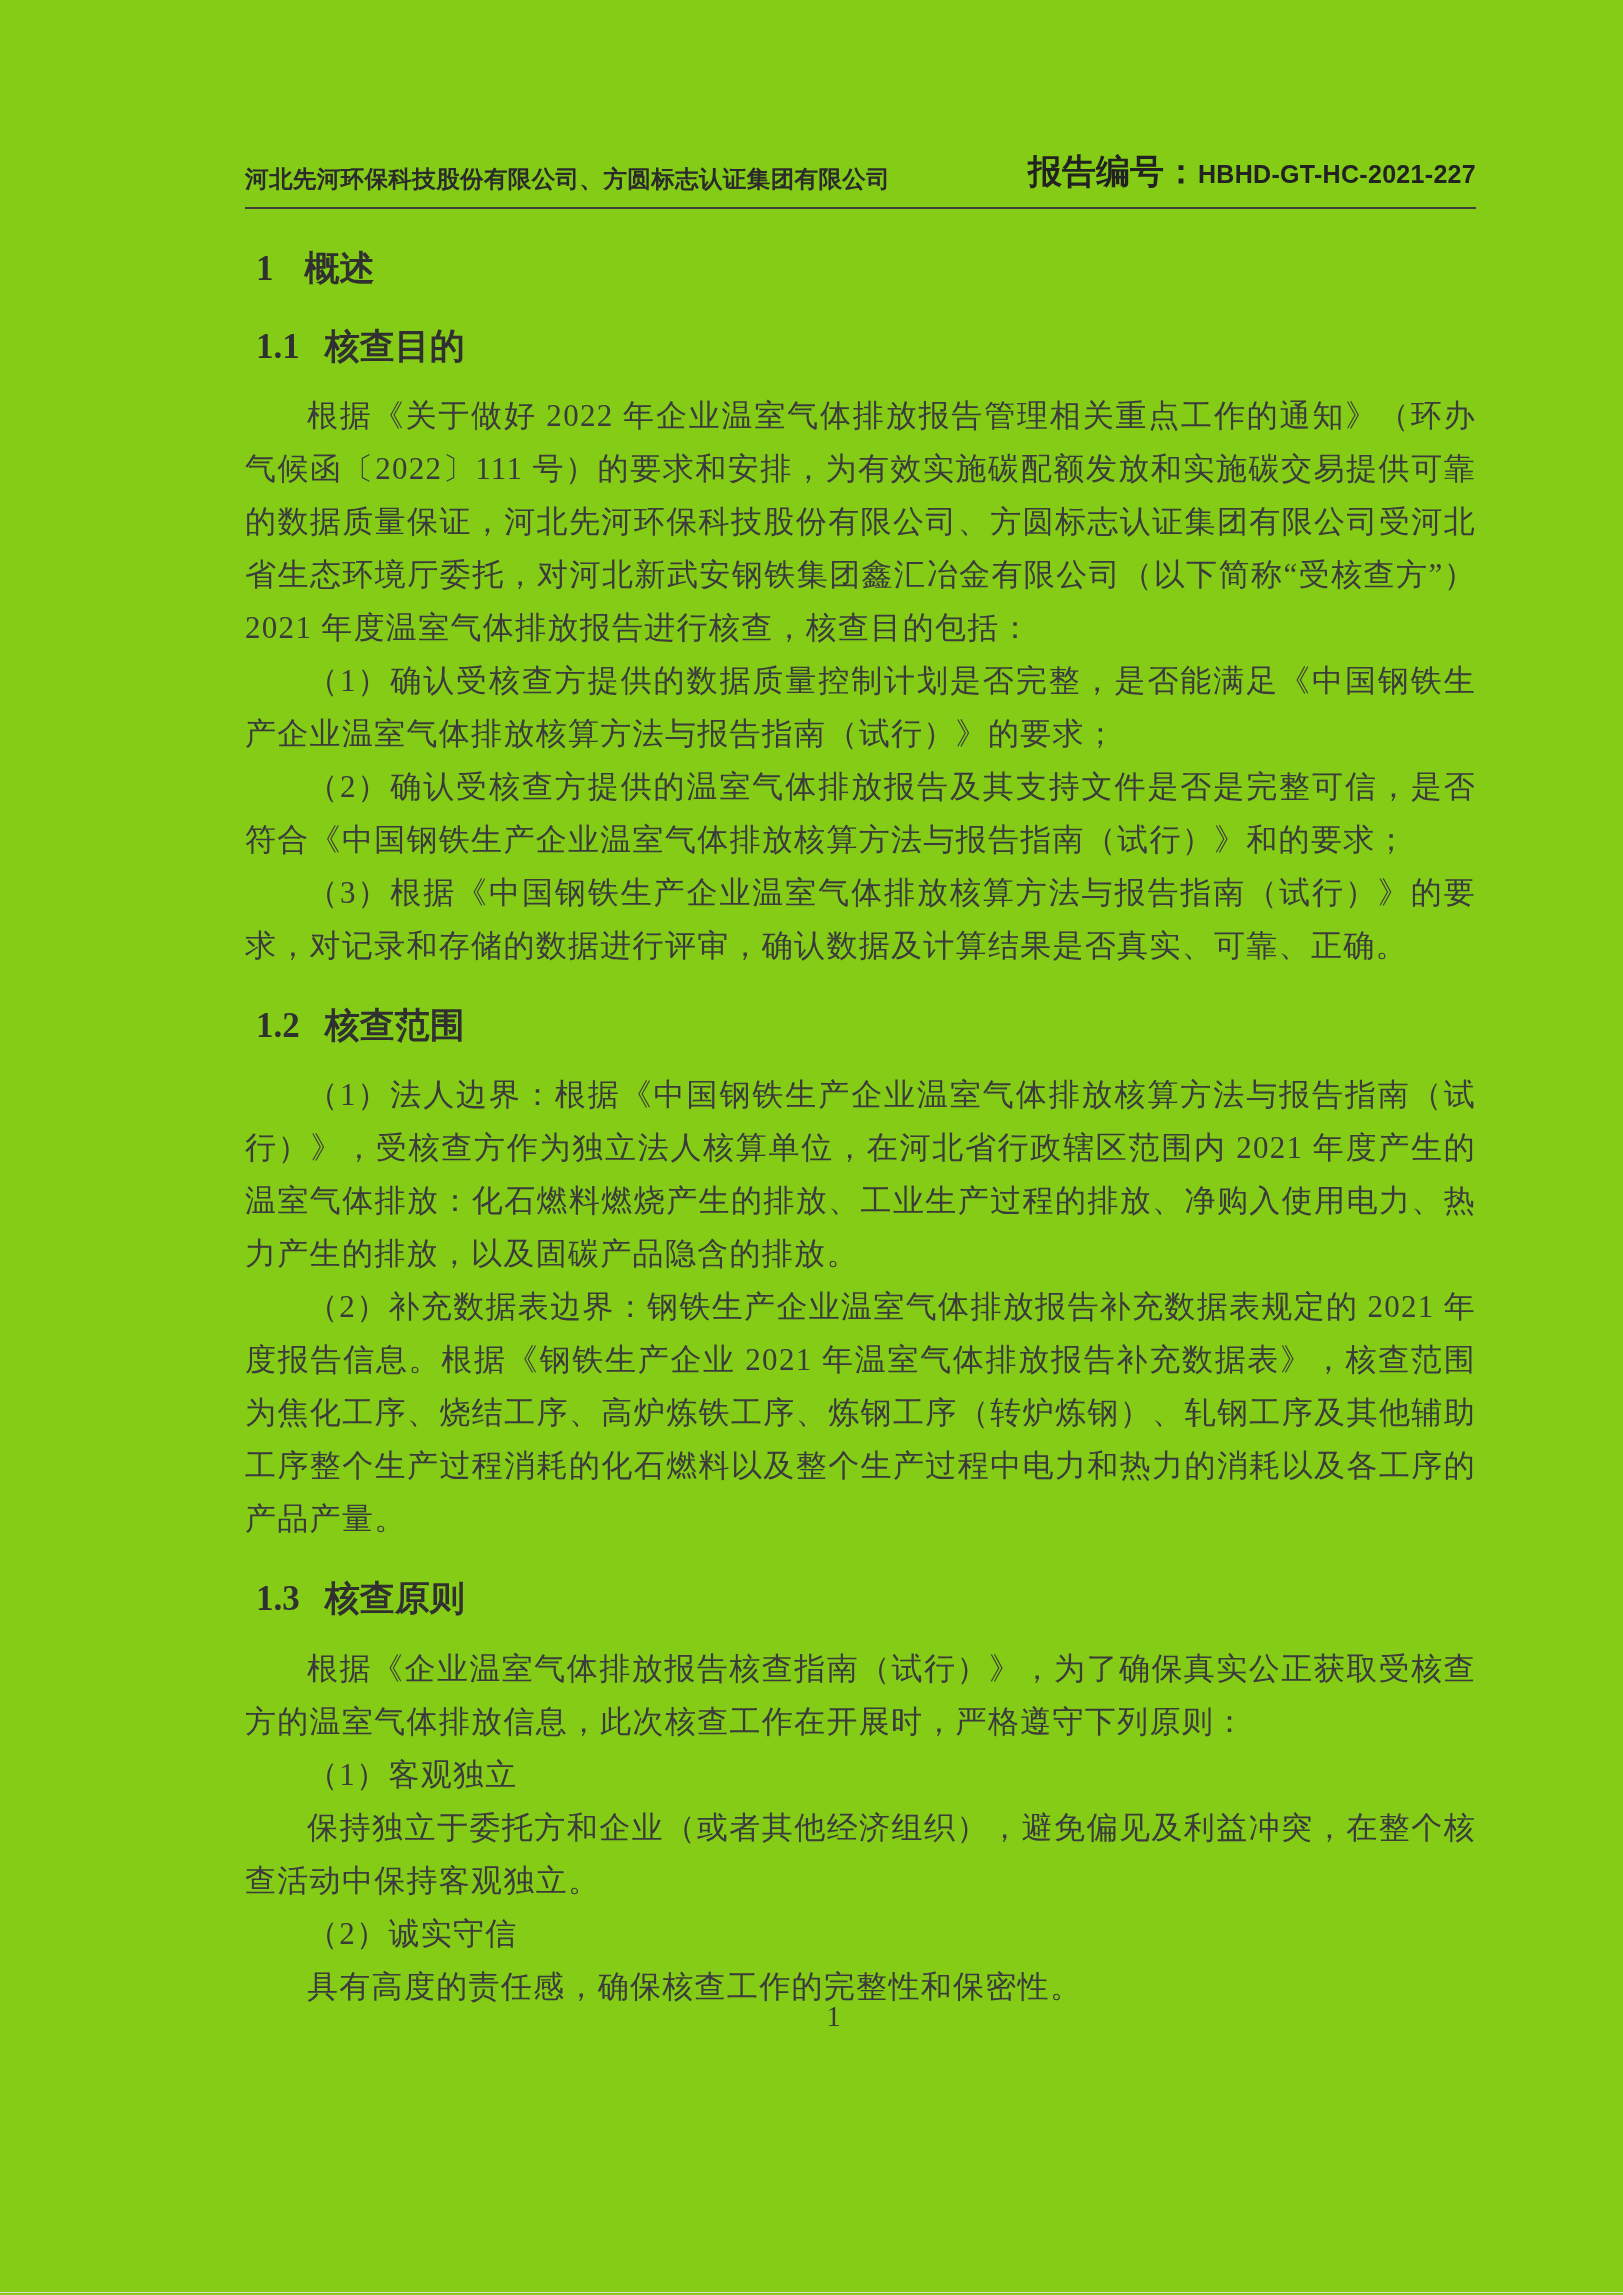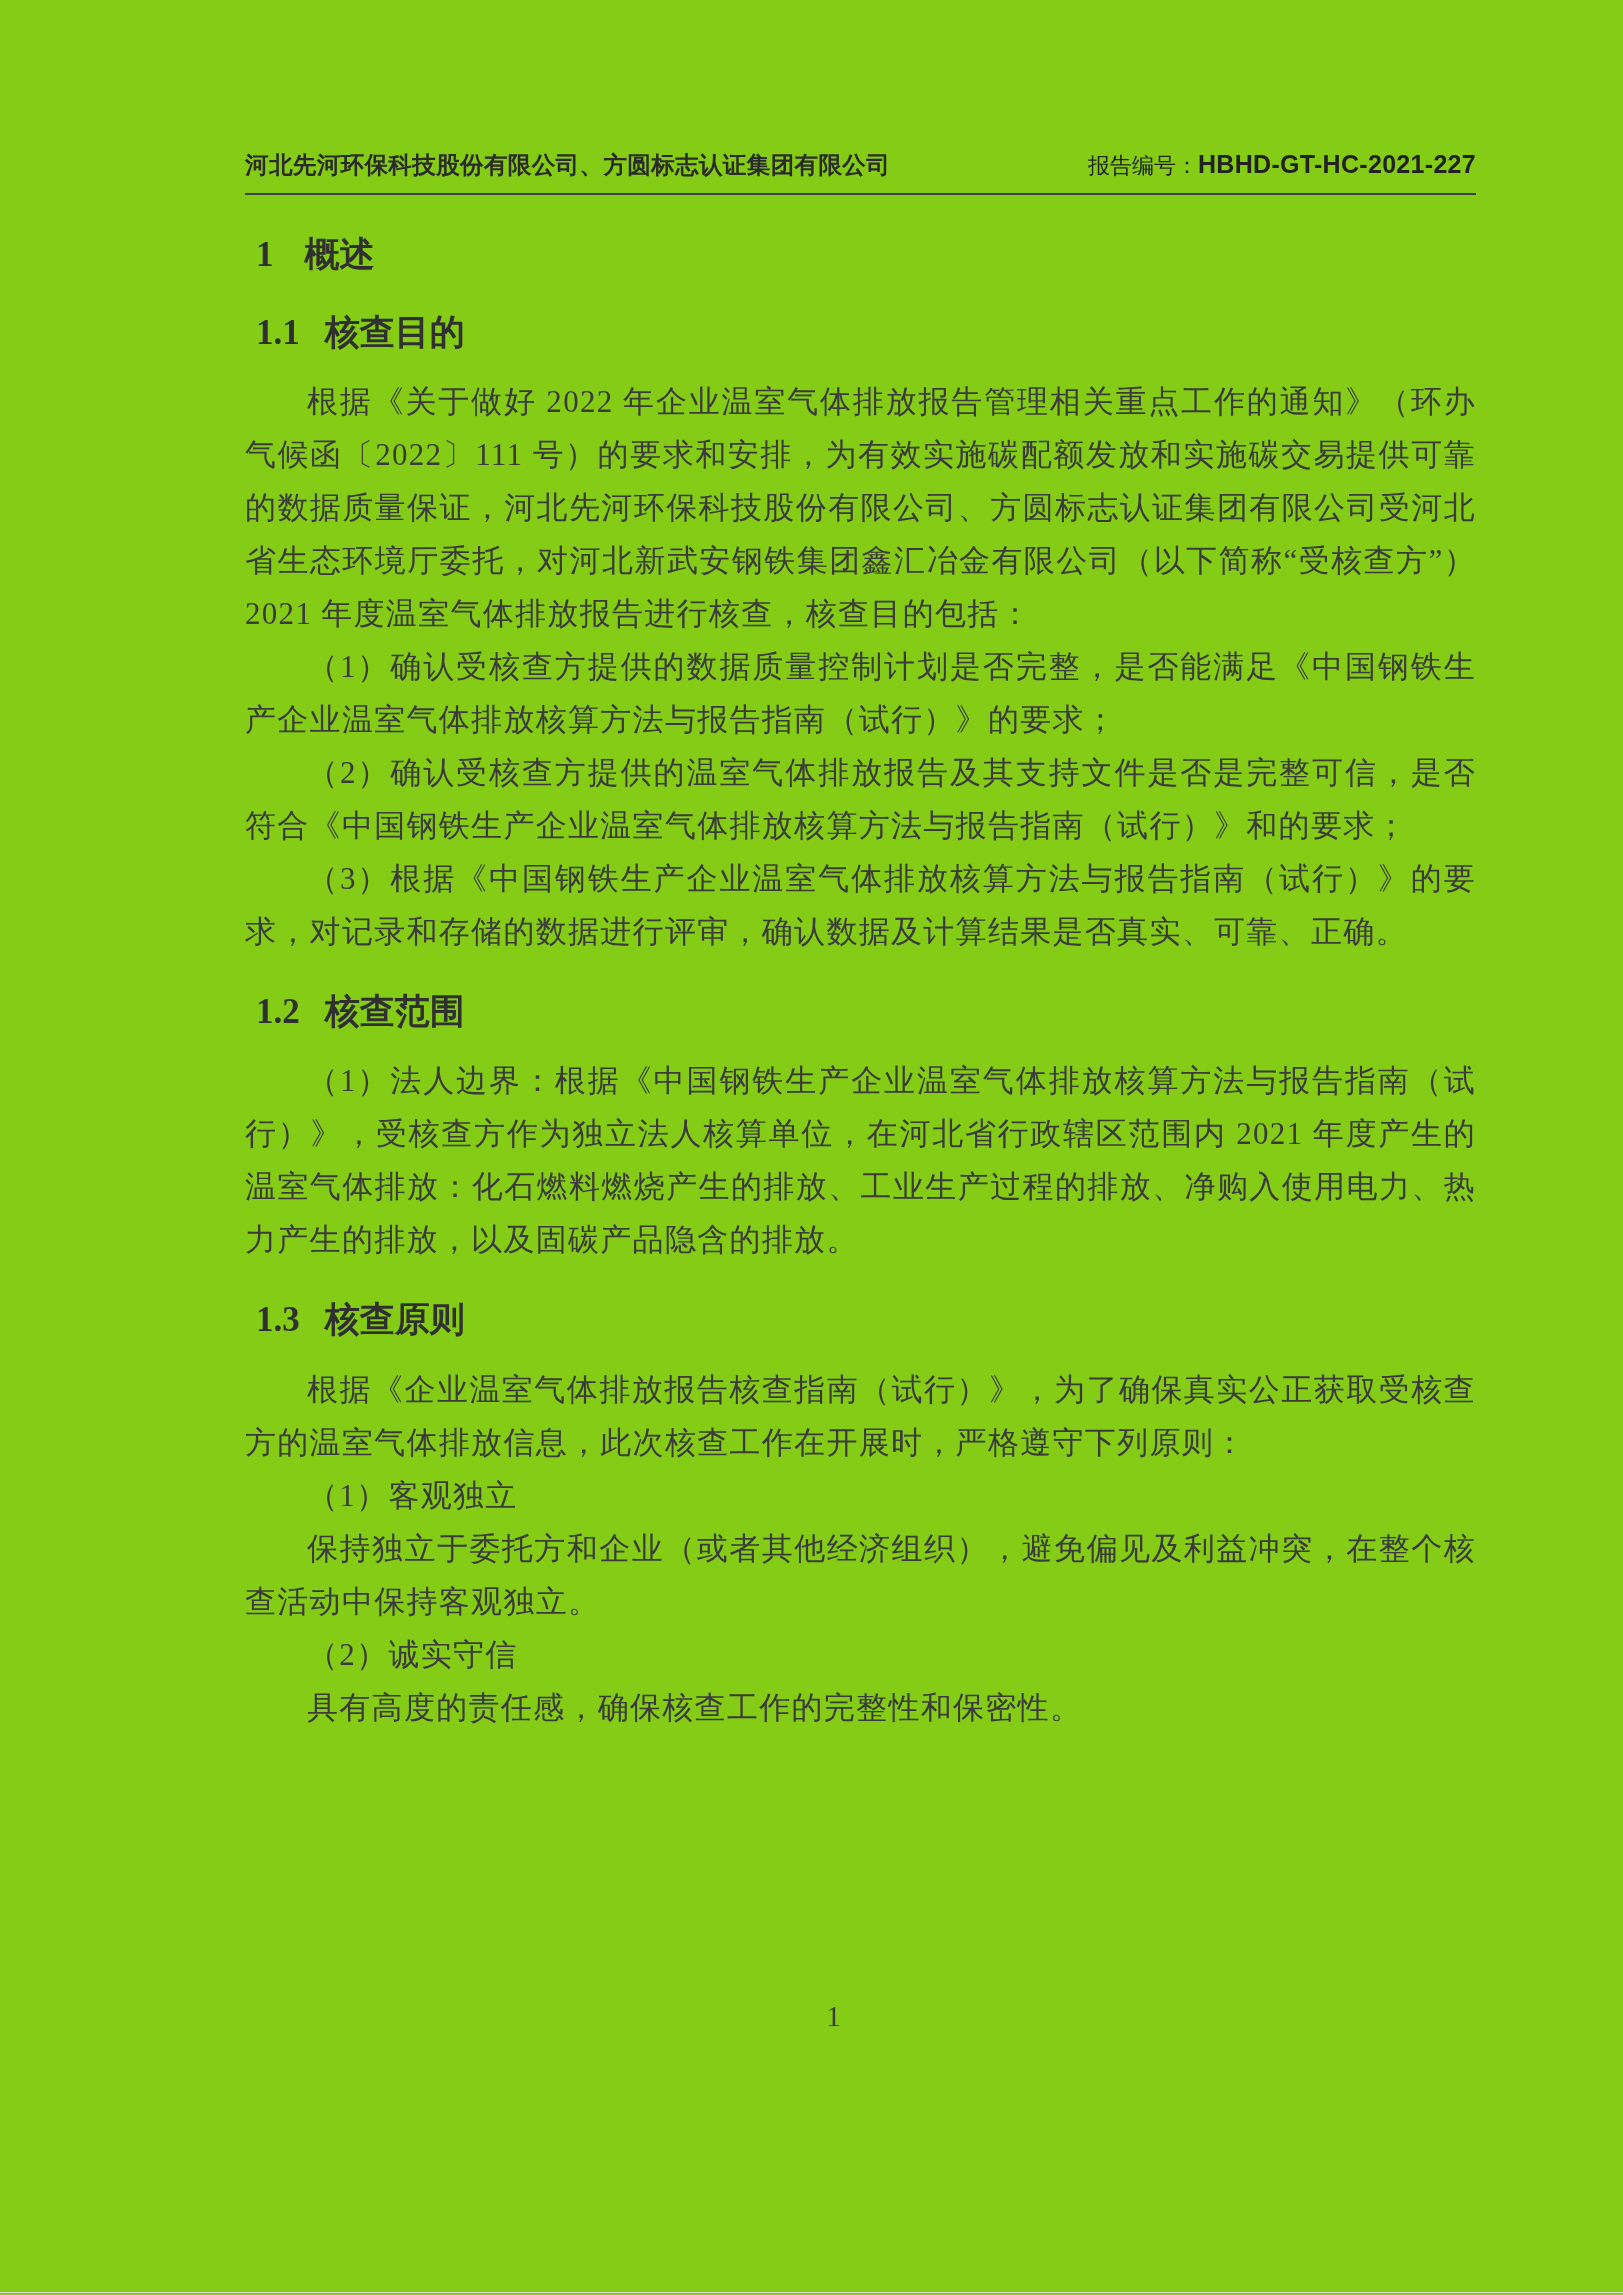--- a/index.html
+++ b/index.html
@@ -41,22 +41,22 @@
     font-family: "Liberation Sans", "DejaVu Sans", sans-serif;
     font-weight: 700;
     font-size: 23.6px;
     color: #2b2b2b;
     letter-spacing: 0.3px;
     white-space: nowrap;
   }
   .h-right { white-space: nowrap; }
   .h-label {
     font-family: "Liberation Sans", "DejaVu Sans", sans-serif;
-    font-weight: 400;
-    font-size: 22px;
+    font-weight: 700;
+    font-size: 34px;
     color: #222222;
   }
   .h-num {
     font-family: Liberation Sans, sans-serif;
     font-weight: 700;
     font-size: 25px;
     color: #222222;
     letter-spacing: 0.3px;
   }
 
@@ -121,20 +121,21 @@
     </h2>
     <p class="body-p">根据《关于做好 2022 年企业温室气体排放报告管理相关重点工作的通知》（环办气候函〔2022〕111 号）的要求和安排，为有效实施碳配额发放和实施碳交易提供可靠的数据质量保证，河北先河环保科技股份有限公司、方圆标志认证集团有限公司受河北省生态环境厅委托，对河北新武安钢铁集团鑫汇冶金有限公司（以下简称“受核查方”）2021 年度温室气体排放报告进行核查，核查目的包括：</p>
     <p class="body-p">（1）确认受核查方提供的数据质量控制计划是否完整，是否能满足《中国钢铁生产企业温室气体排放核算方法与报告指南（试行）》的要求；</p>
     <p class="body-p">（2）确认受核查方提供的温室气体排放报告及其支持文件是否是完整可信，是否符合《中国钢铁生产企业温室气体排放核算方法与报告指南（试行）》和的要求；</p>
     <p class="body-p">（3）根据《中国钢铁生产企业温室气体排放核算方法与报告指南（试行）》的要求，对记录和存储的数据进行评审，确认数据及计算结果是否真实、可靠、正确。</p>
 
     <h2 class="sec">
       <span class="sec-num">1.2</span><span class="sec-title">核查范围</span>
     </h2>
     <p class="body-p">（1）法人边界：根据《中国钢铁生产企业温室气体排放核算方法与报告指南（试行）》，受核查方作为独立法人核算单位，在河北省行政辖区范围内 2021 年度产生的温室气体排放：化石燃料燃烧产生的排放、工业生产过程的排放、净购入使用电力、热力产生的排放，以及固碳产品隐含的排放。</p>
+    <p class="body-p">（2）补充数据表边界：钢铁生产企业温室气体排放报告补充数据表规定的 2021 年度报告信息。根据《钢铁生产企业 2021 年温室气体排放报告补充数据表》，核查范围为焦化工序、烧结工序、高炉炼铁工序、炼钢工序（转炉炼钢）、轧钢工序及其他辅助工序整个生产过程消耗的化石燃料以及整个生产过程中电力和热力的消耗以及各工序的产品产量。</p>
 
     <h2 class="sec">
       <span class="sec-num">1.3</span><span class="sec-title">核查原则</span>
     </h2>
     <p class="body-p">根据《企业温室气体排放报告核查指南（试行）》，为了确保真实公正获取受核查方的温室气体排放信息，此次核查工作在开展时，严格遵守下列原则：</p>
     <p class="body-p">（1）客观独立</p>
     <p class="body-p">保持独立于委托方和企业（或者其他经济组织），避免偏见及利益冲突，在整个核查活动中保持客观独立。</p>
     <p class="body-p">（2）诚实守信</p>
     <p class="body-p">具有高度的责任感，确保核查工作的完整性和保密性。</p>
 

